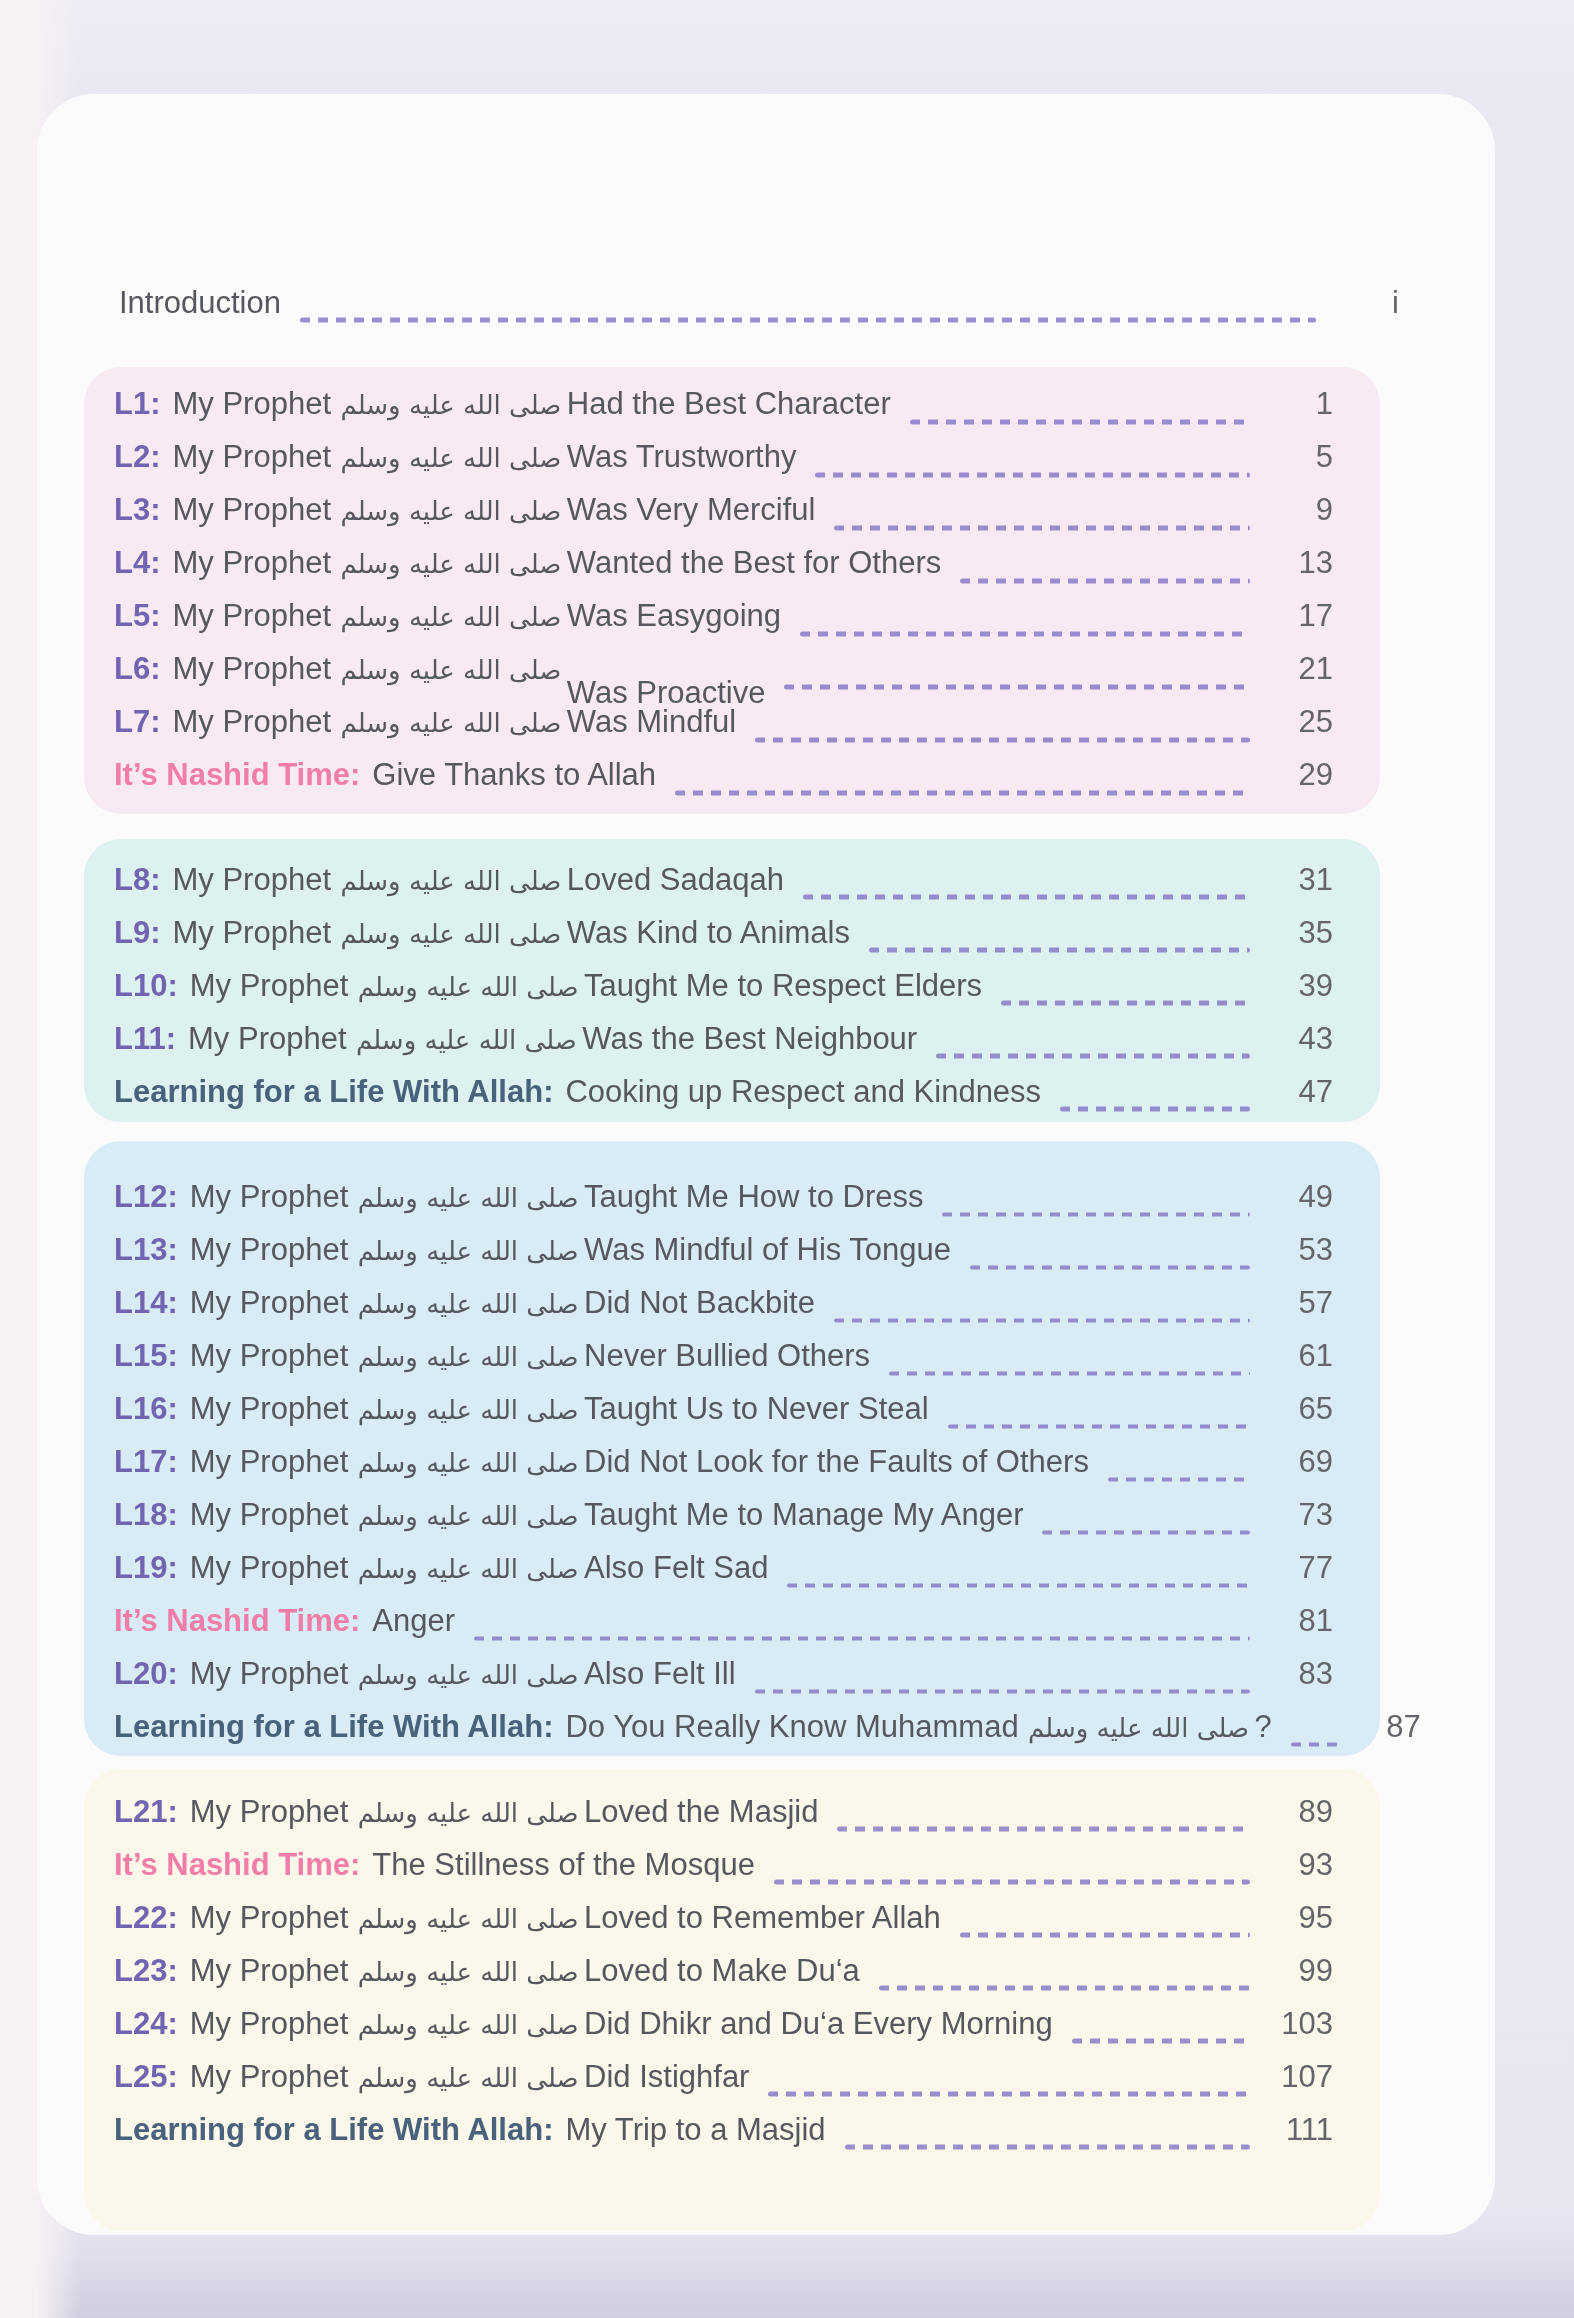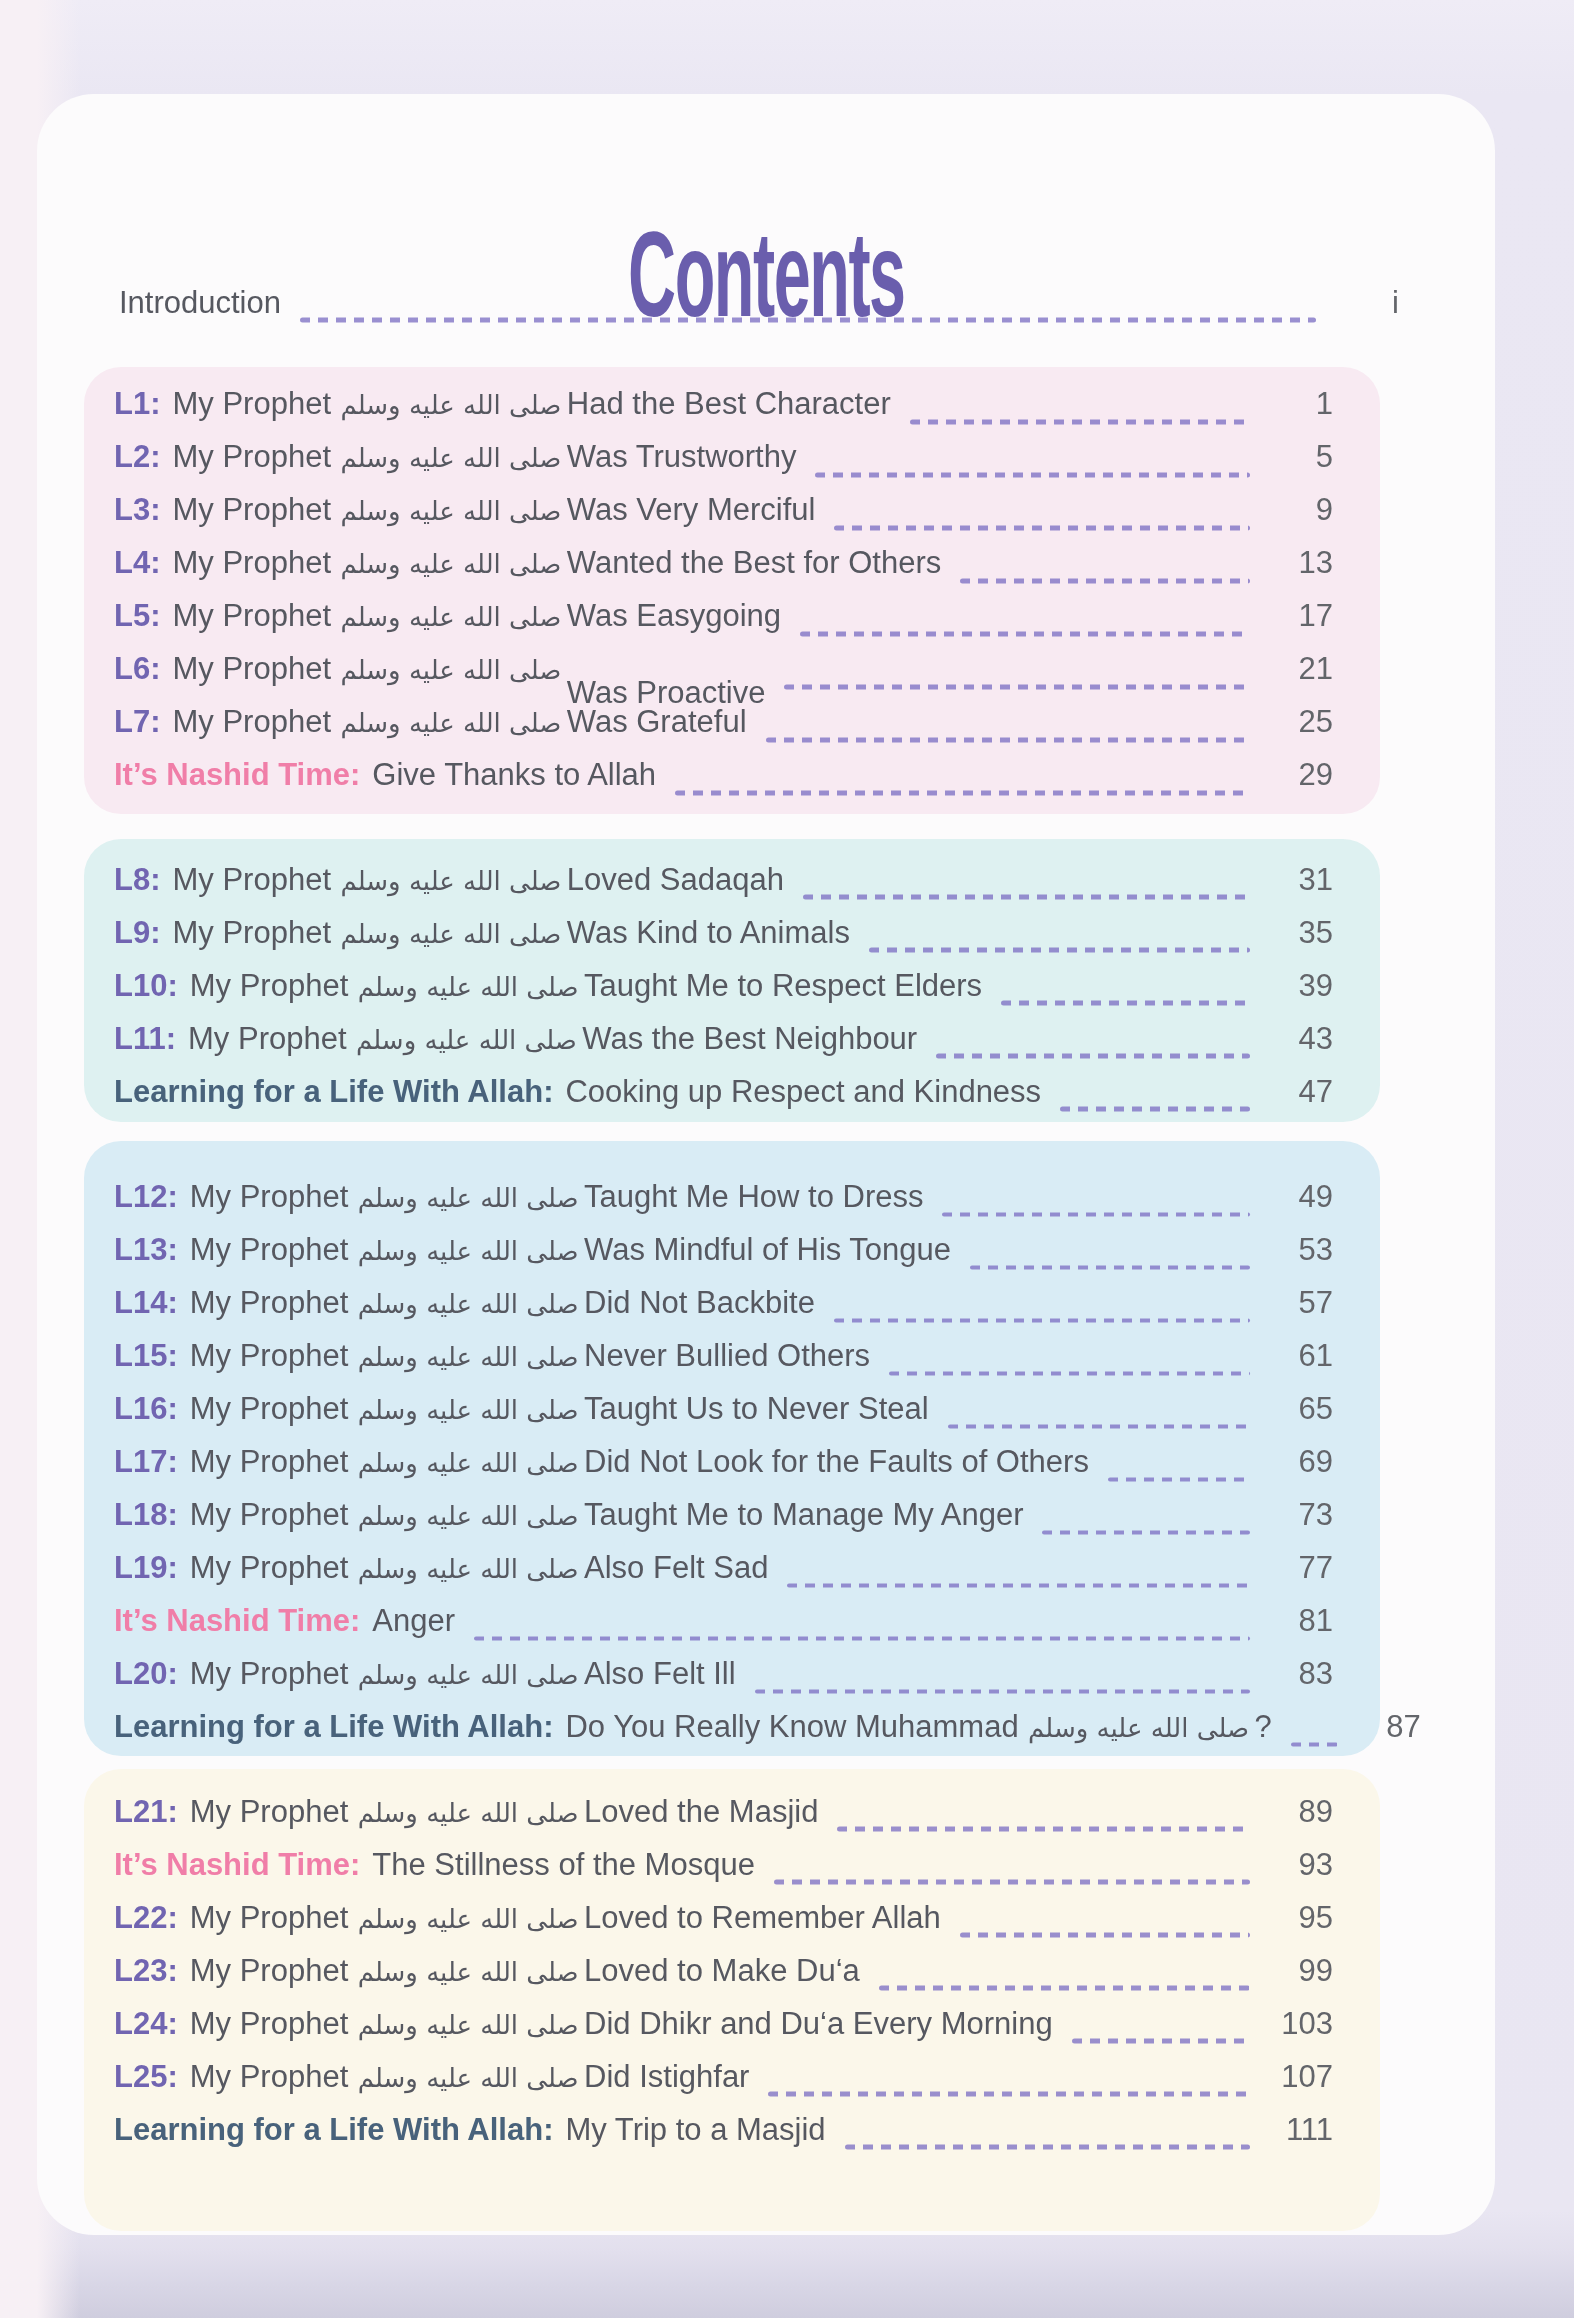--- a/index.html
+++ b/index.html
@@ -57,21 +57,20 @@
   .sec-1 { top:745px; height:283px; padding-top:14px; background:#def1f1; }
   .sec-2 { top:1047px; height:615px; padding-top:29.5px; background:#d9ecf5; }
   .sec-3 { top:1675px; height:462px; padding-top:16px; background:#fbf7ea; }
 </style>
 </head>
 <body>
 
 <div class="page">
   <div class="panel">
 
-    <h1 class="title"><span class="title-inner">Contents</span></h1>
 
     <div class="row intro-row">
       <span class="pre">Introduction</span>
       <span class="leader"></span>
       <span class="pagenum">i</span>
     </div>
 
     <div class="sec sec-0">
   <div class="row">
     <span class="label kind-lesson">L1:</span>
@@ -124,21 +123,21 @@
     <span class="arabic">صلى الله عليه وسلم</span>
     <span class="post" style="margin-left: -4px; margin-top: 48px;">Was Proactive</span>
     <span class="leader"></span>
     <span class="pagenum">21</span>
   </div>
 
   <div class="row">
     <span class="label kind-lesson">L7:</span>
     <span class="pre">My Prophet</span>
     <span class="arabic">صلى الله عليه وسلم</span>
-    <span class="post" style="margin-left: -4px;">Was Grateful</span>
+    <span class="post" style="margin-left: -4px;">Was Mindful</span>
     <span class="leader"></span>
     <span class="pagenum">25</span>
   </div>
 
   <div class="row">
     <span class="label kind-nashid">It’s Nashid Time:</span>
     <span class="pre">Give Thanks to Allah</span>
 
     <span class="leader"></span>
     <span class="pagenum">29</span>

